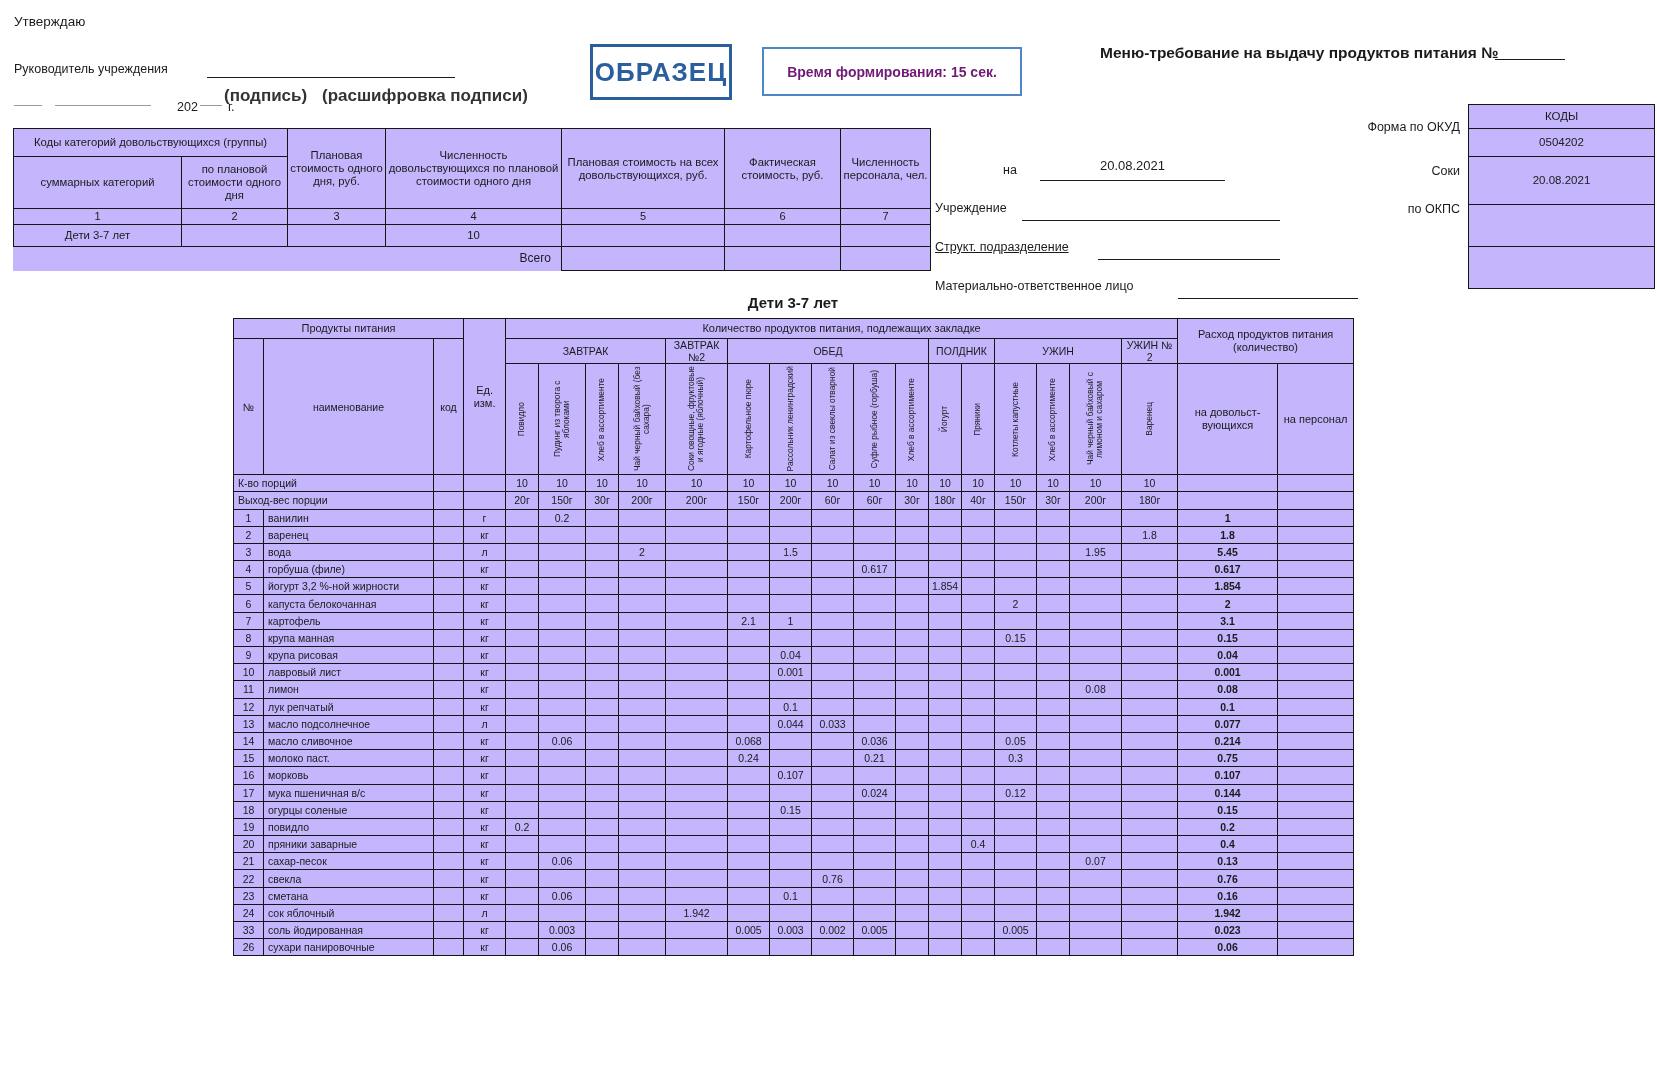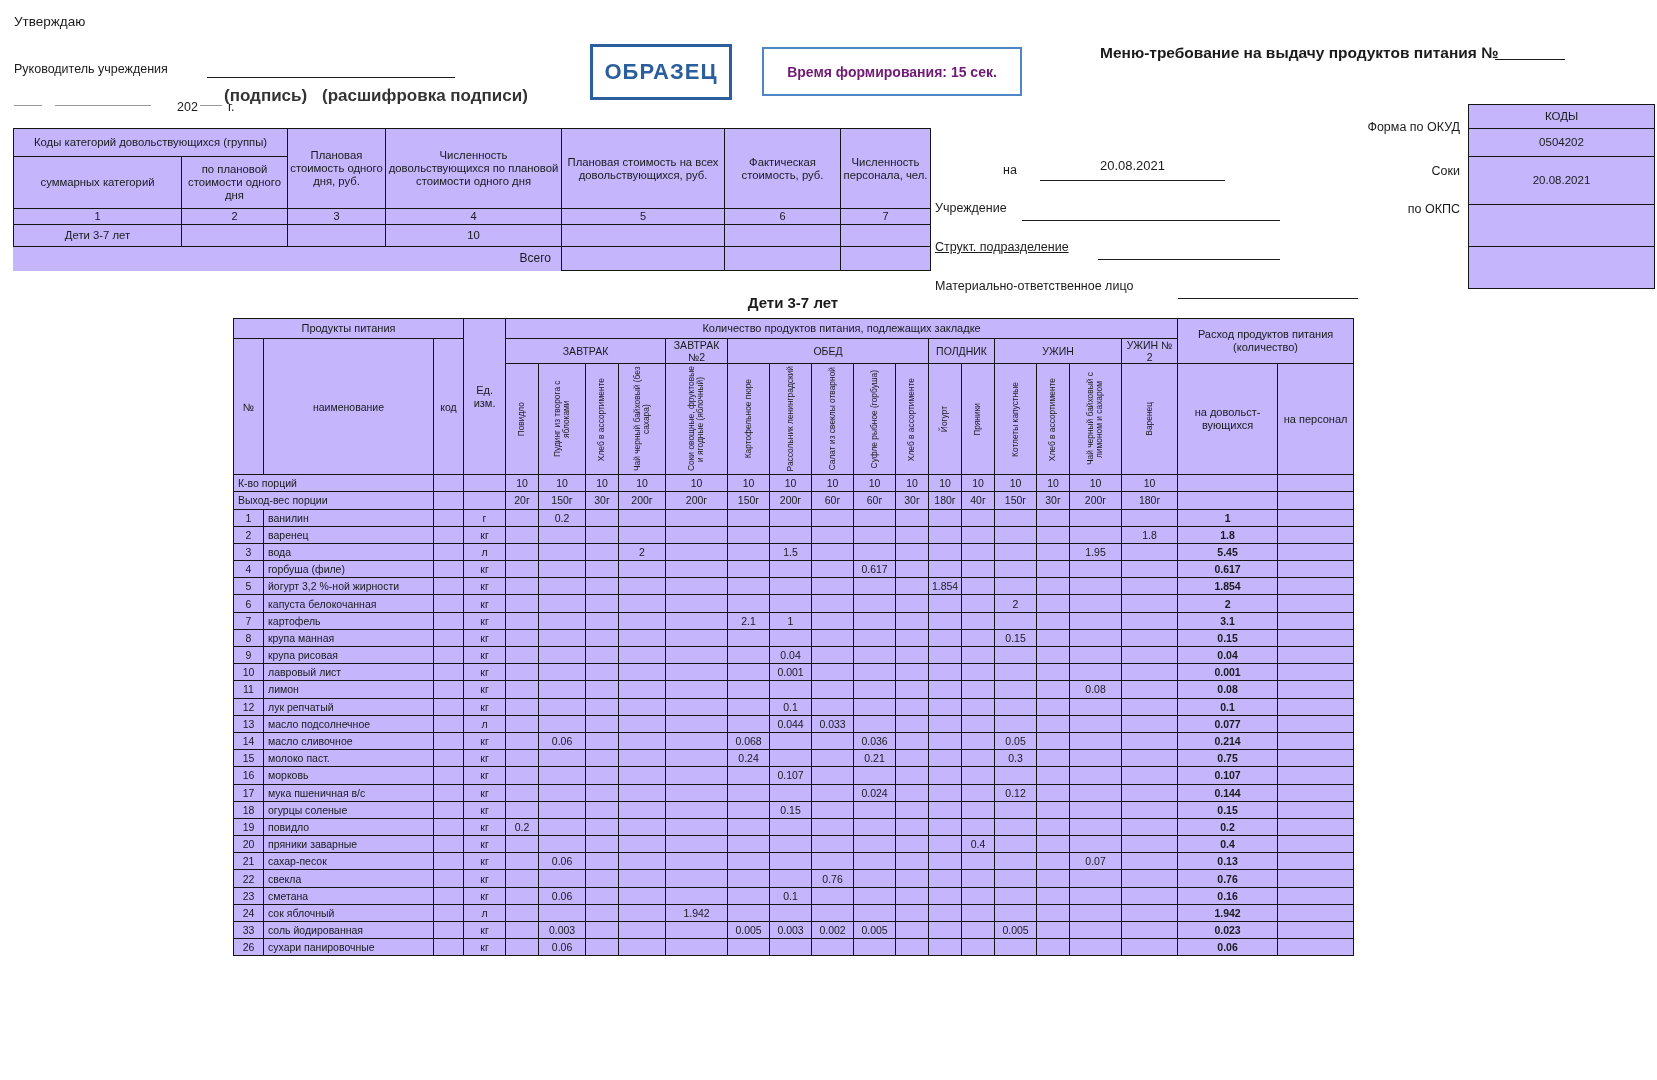--- a/index.html
+++ b/index.html
@@ -5,21 +5,21 @@
   * { margin:0; padding:0; box-sizing:border-box; }
   html,body { background:#ffffff; }
   .page { position:relative; width:1657px; height:1080px; background:#fff;
           font-family:"Liberation Sans","DejaVu Sans",sans-serif; color:#1b1b1b; overflow:hidden; }
   .abs { position:absolute; }
   .uline { border-bottom:1.6px solid #1b1b1b; }
   .uline-gray { border-bottom:1.4px solid #9a9a9a; }
   .t12 { font-size:12.5px; }
   .t11 { font-size:17px; color:#333;font-weight:bold; }
   .stamp { border:3px solid var(--accent,#2b5e9c); color:var(--accent,#2b5e9c);
-           font-weight:bold; font-size:22px; letter-spacing:1px;
+           font-weight:bold; font-size:26px; letter-spacing:1px;
            display:flex; align-items:center; justify-content:center; }
   .timebox { border:2px solid var(--lblue,#4e86c6); color:#701a75; font-weight:bold; font-size:14px;
            display:flex; align-items:center; justify-content:center; }
   .doctitle { font-size:15.5px; font-weight:bold; }
   .rlabel { font-size:12.5px; text-align:right; }
   table.grid { border-collapse:collapse; table-layout:fixed; background:#c4b5fd; }
   table.grid th, table.grid td { border:1.6px solid #151515; padding:0 2px; text-align:center;
            vertical-align:middle; font-weight:normal; overflow:hidden; line-height:1.15; }
   
   #codes { width:187px; font-size:11.5px; }

